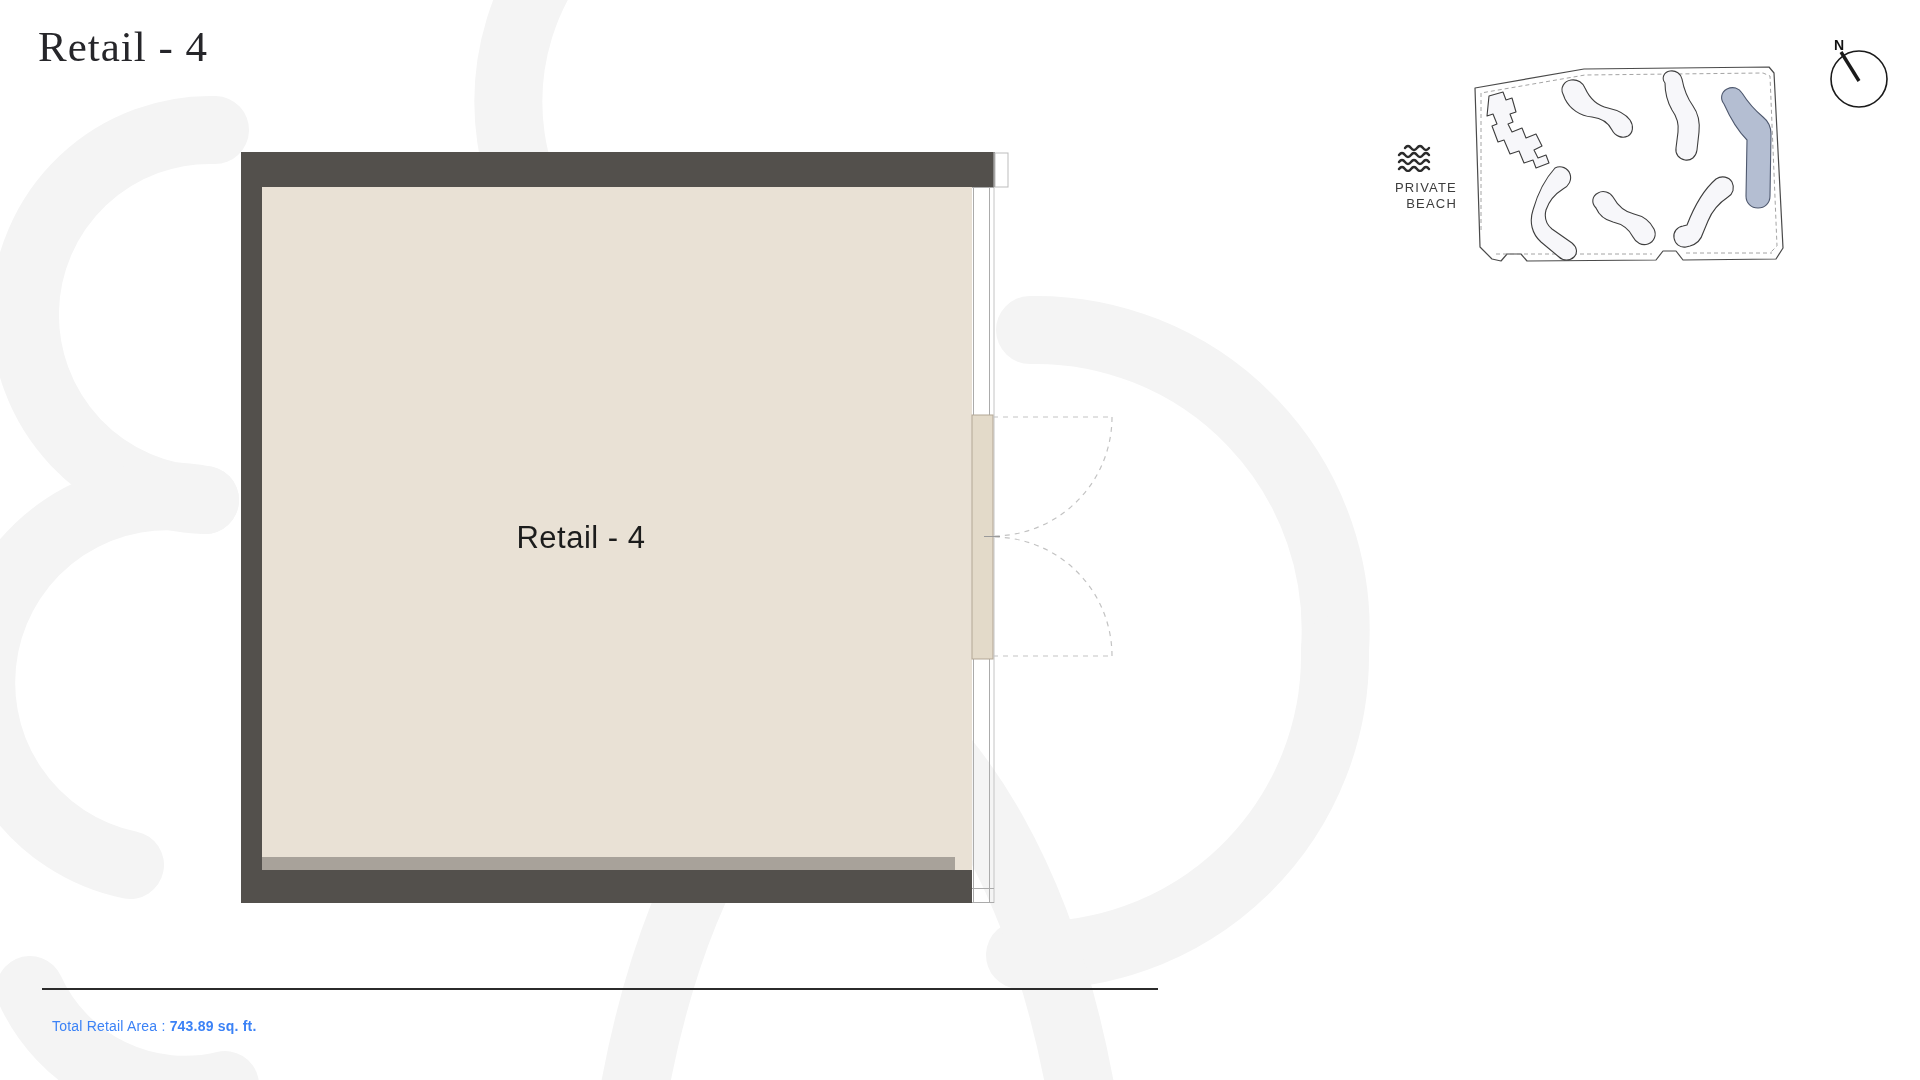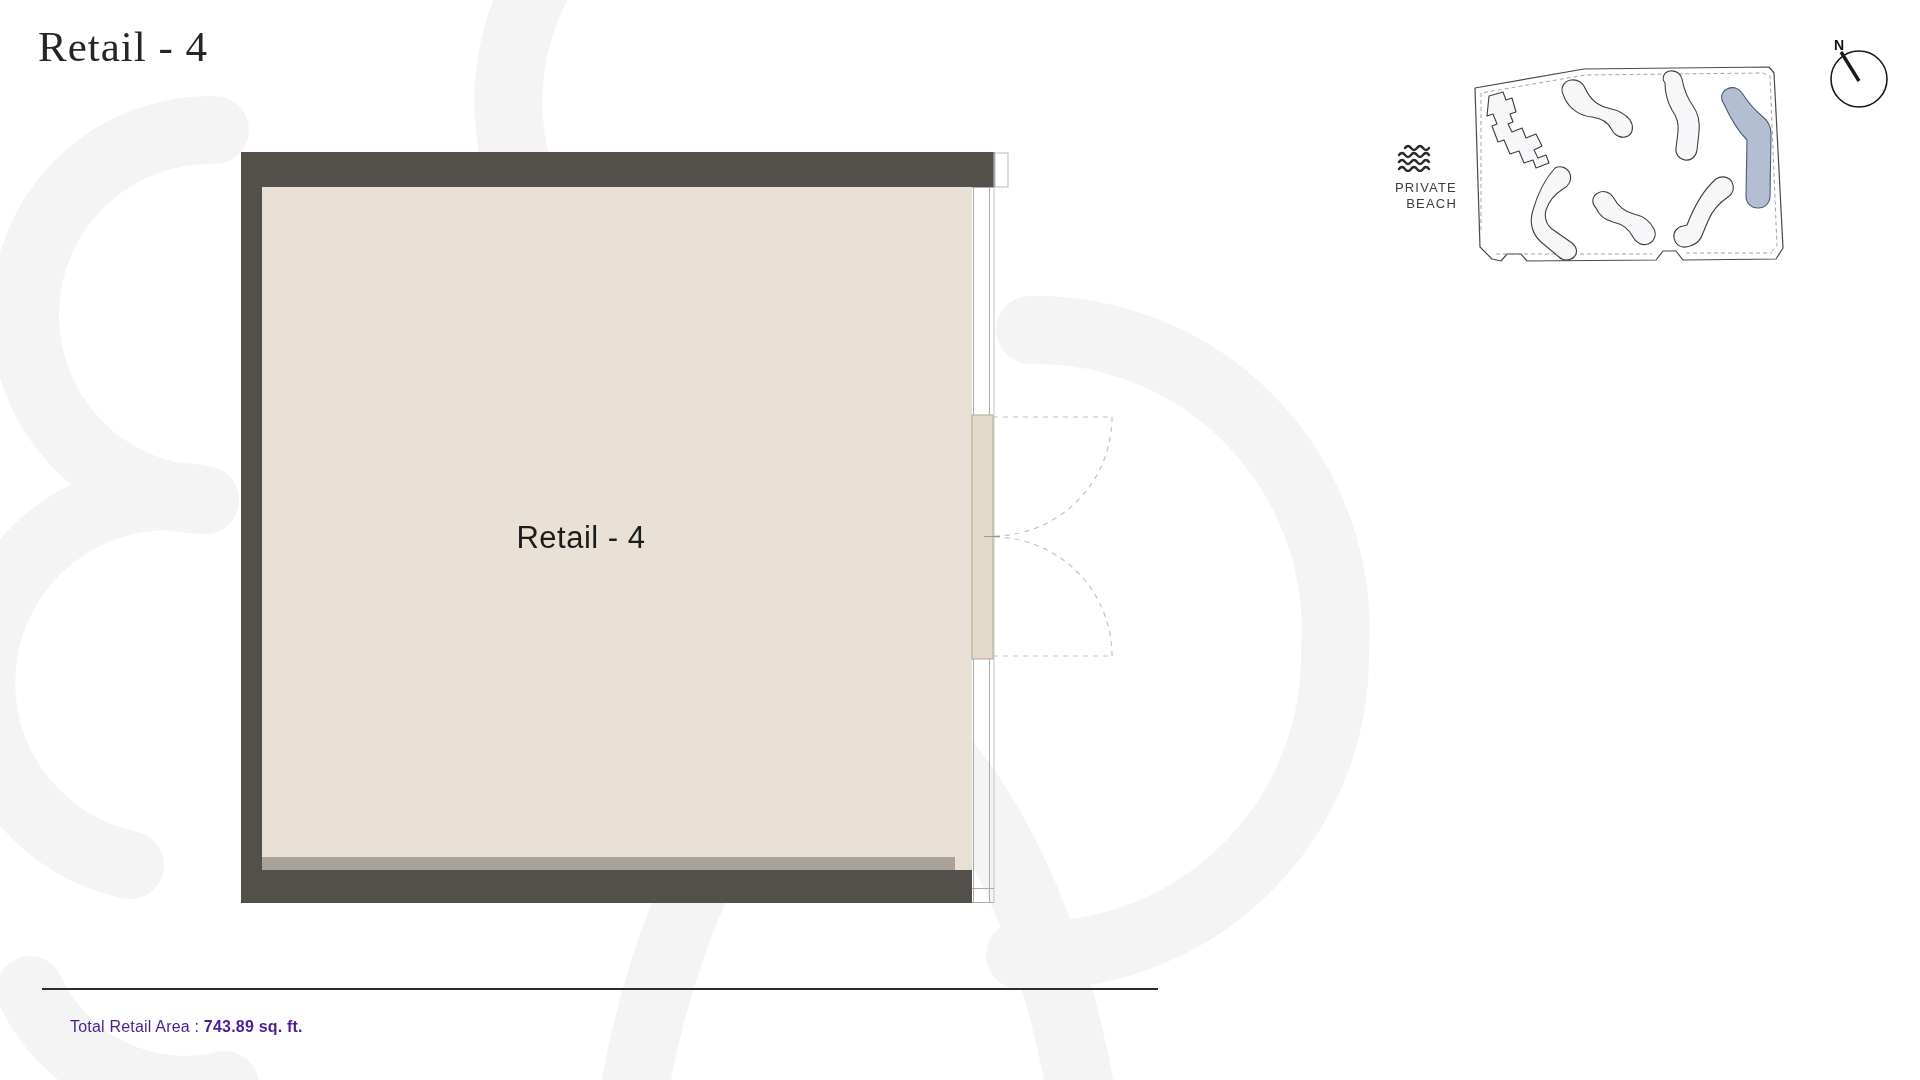--- a/index.html
+++ b/index.html
@@ -30,22 +30,22 @@
     font-weight: 400;
   }
 
   .compass { position: absolute; left: 1826px; top: 34px; z-index: 2; }
 
   .footer-rule {
     position: absolute; left: 42px; top: 988px; width: 1116px; height: 2px;
     background: #2b2b2b; z-index: 3;
   }
   .footer-text {
-    position: absolute; left: 70px; top: 1018px; z-index: 3;
-    font-size: 16px; color: #4c1d95; letter-spacing: 0.2px;
+    position: absolute; left: 52px; top: 1018px; z-index: 3;
+    font-size: 14px; color: #3b82f6; letter-spacing: 0.2px;
   }
   .footer-text b { font-weight: 700; }
 </style>
 </head>
 <body>
 
 <div class="stage">
 
   <svg class="watermark" width="1920" height="1080" viewBox="0 0 1920 1080">
     <g fill="none" stroke="#f4f4f4" stroke-width="68" stroke-linecap="round">

